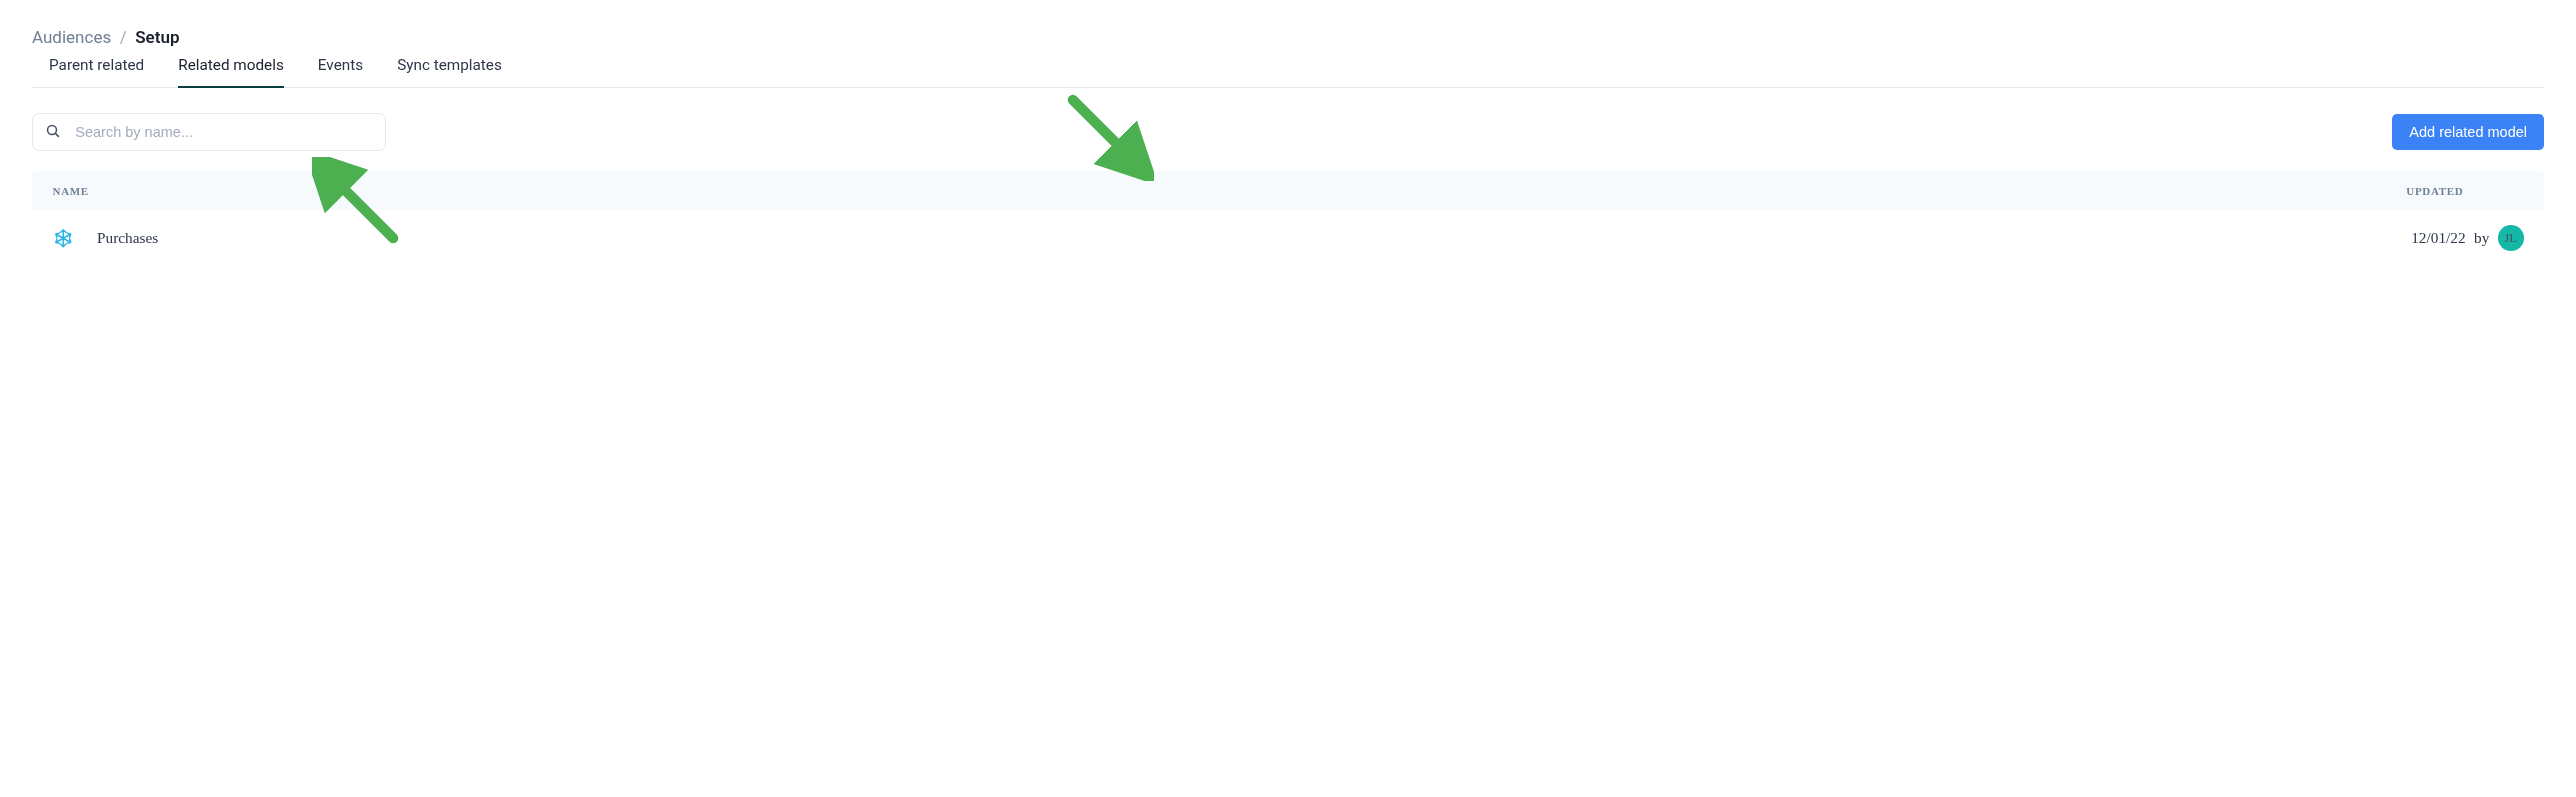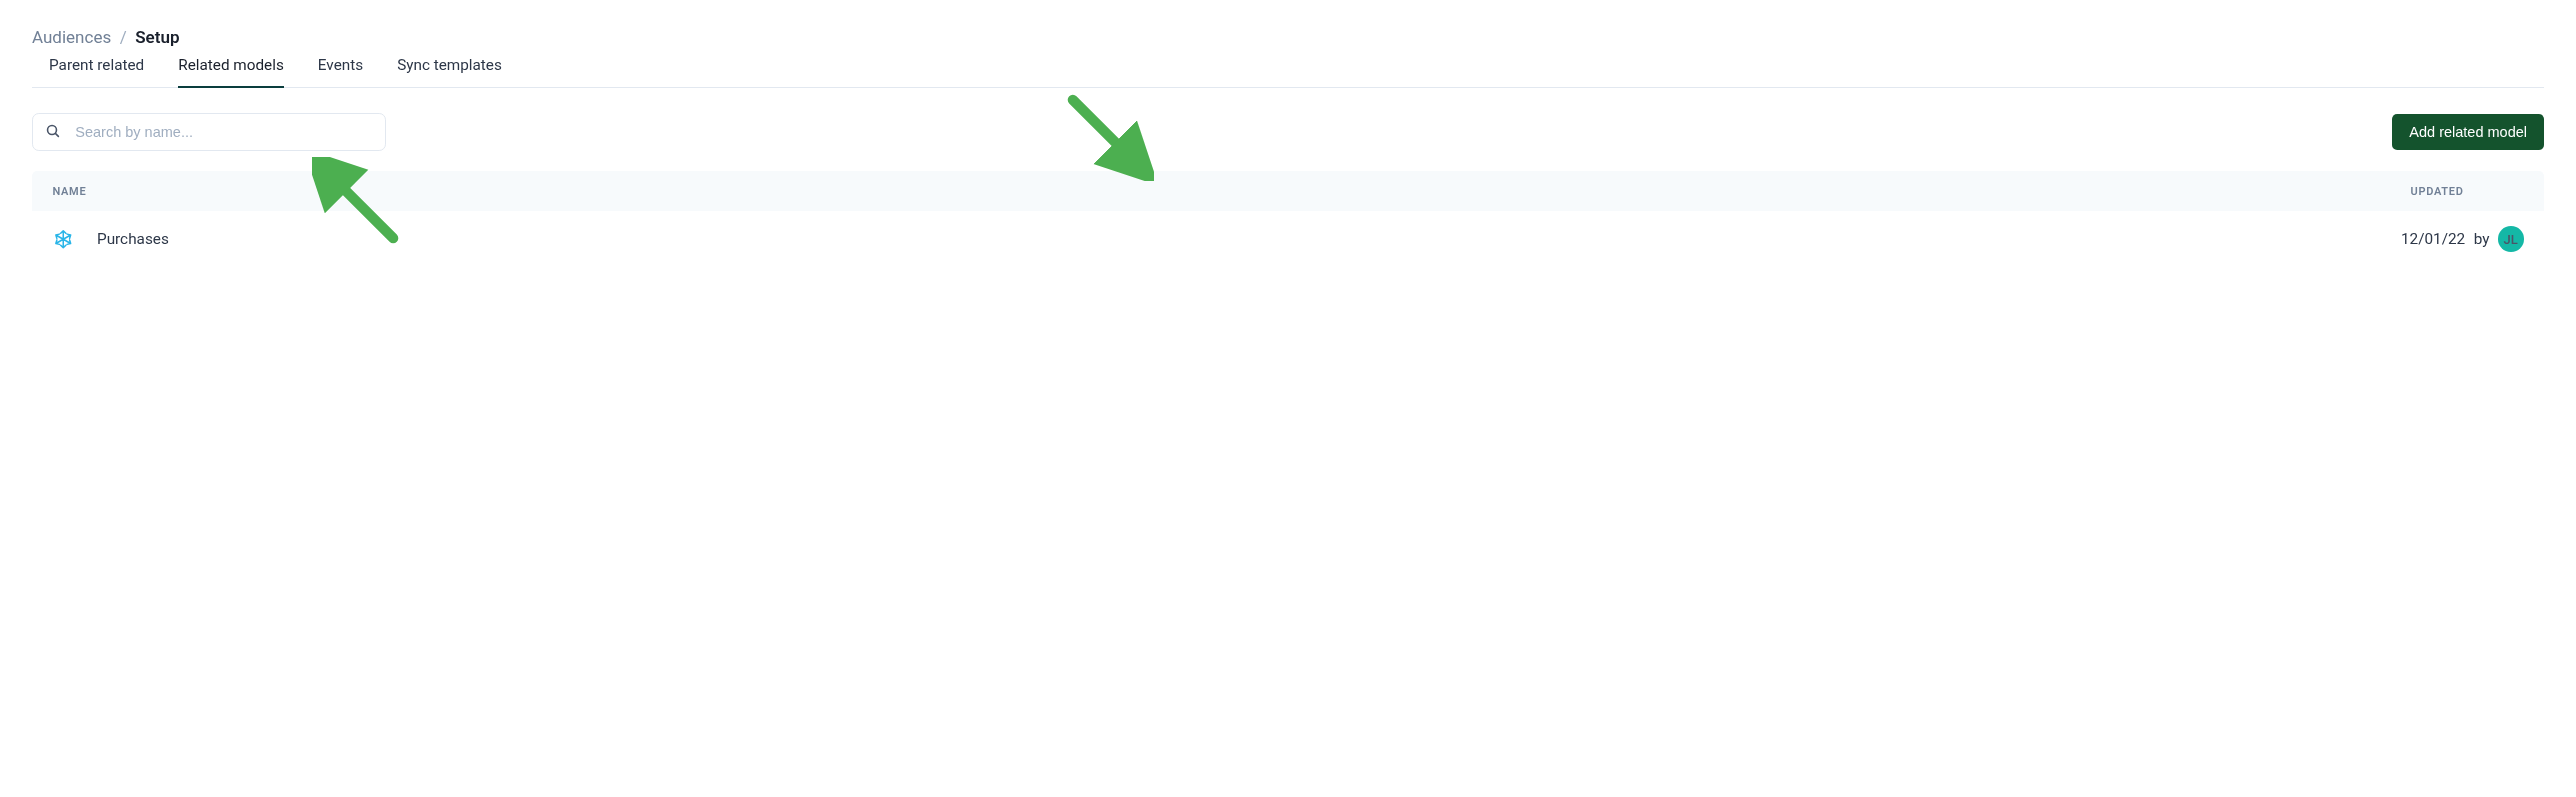--- a/index.html
+++ b/index.html
@@ -73,31 +73,32 @@
       outline: none;
       font-size: 14.5px;
       color: #4a5568;
       width: 100%;
       background: transparent;
     }
     .search-input::placeholder {
       color: #a0aec0;
     }
     .add-btn {
-      background: #14532d;
+      background: #3b82f6;
       color: #ffffff;
       border: none;
       border-radius: 5.1px;
       padding: 10.2px 17px;
       font-size: 14.5px;
       font-weight: 500;
       cursor: pointer;
     }
     .table {
       width: 100%;
+      font-family: Liberation Serif, serif;
     }
     .table-header {
       background: #f7fafc;
       display: flex;
       justify-content: space-between;
       padding: 13.6px 20.5px;
       border-radius: 5.1px 5.1px 0 0;
     }
     .th {
       font-size: 11px;

